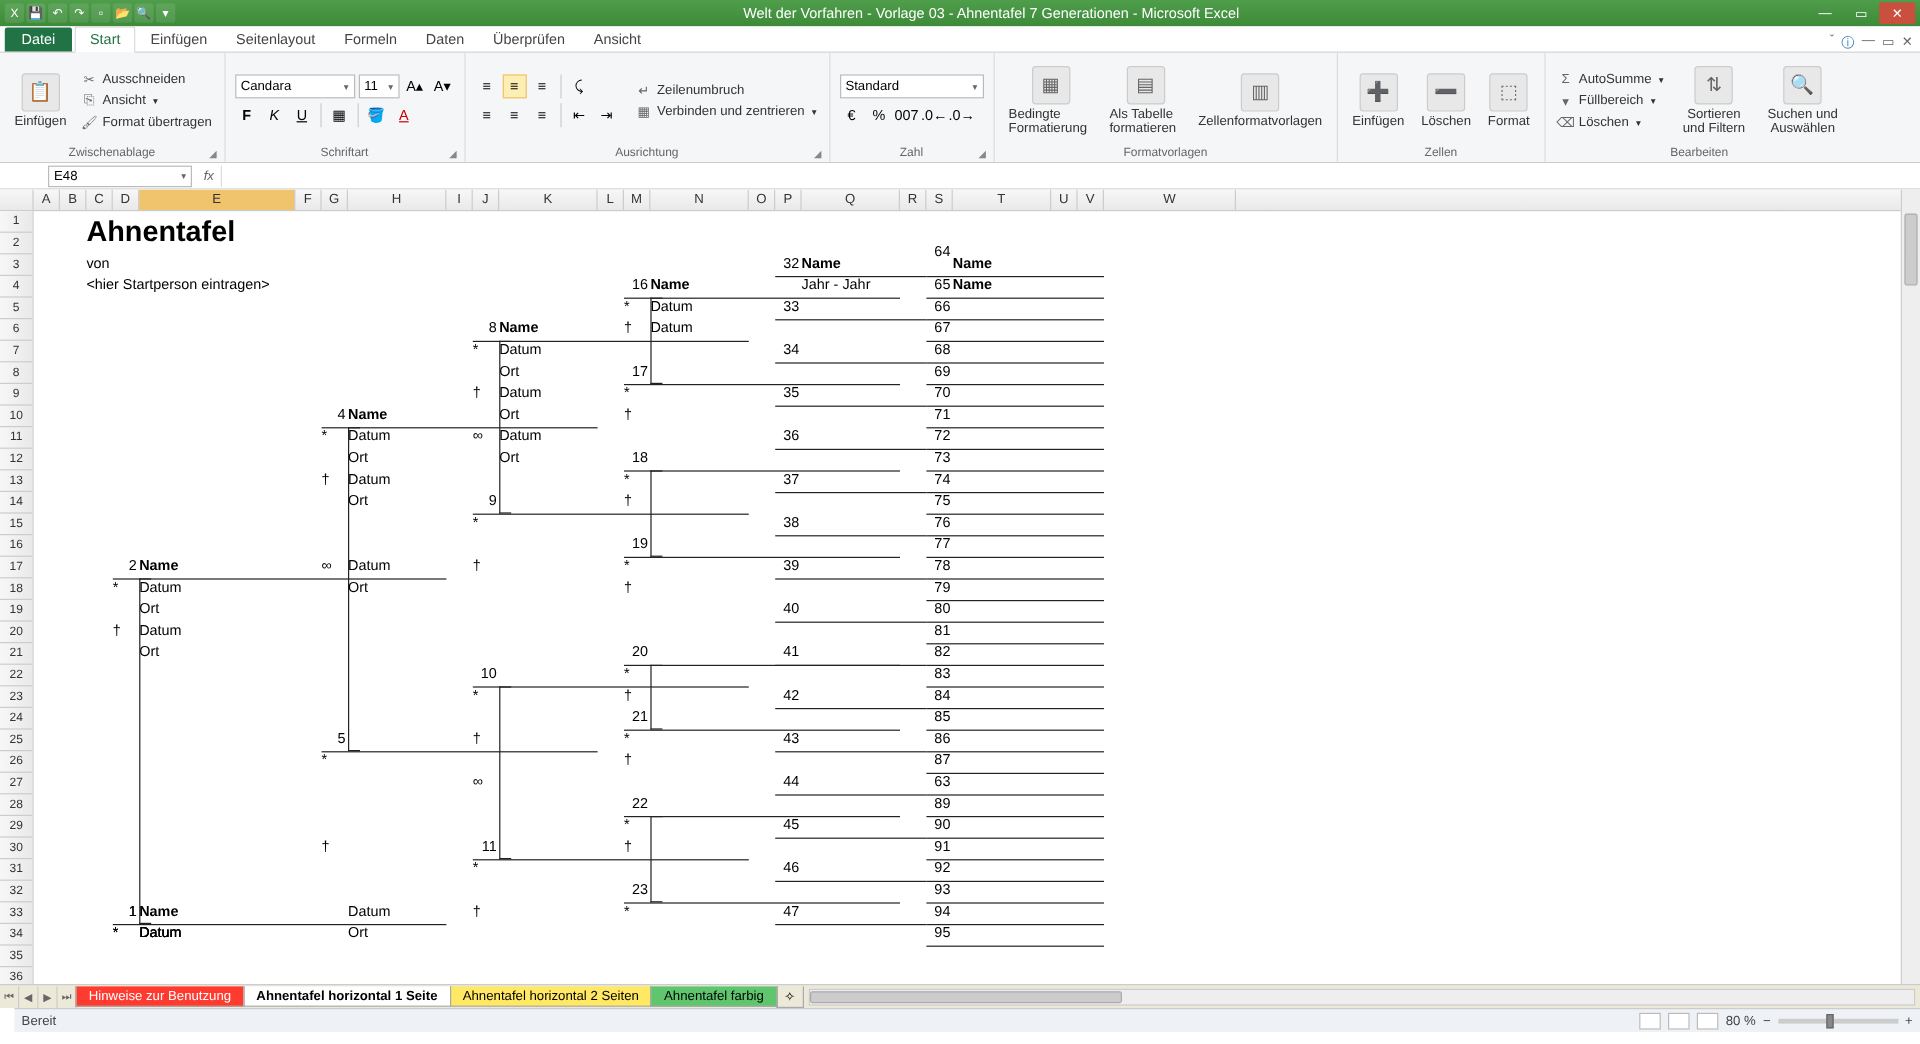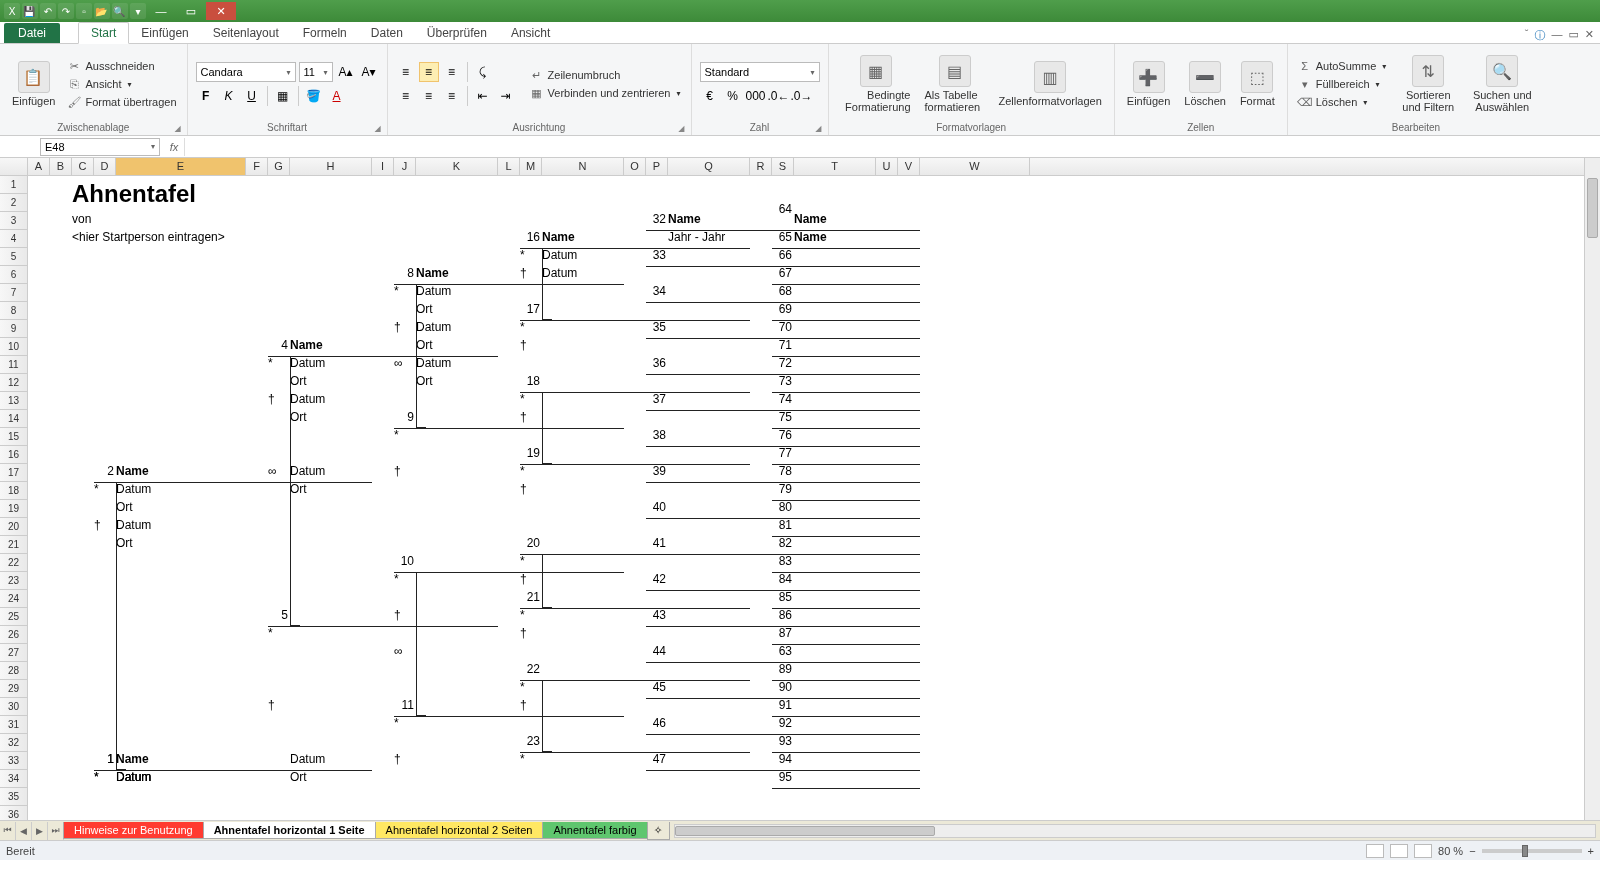--- a/index.html
+++ b/index.html
@@ -7,21 +7,21 @@
 
 .titlebar{height:22px;background:linear-gradient(#4f9e4b,#3d8a39);display:flex;align-items:center;color:#fff;padding:0 4px;}
 .titlebar .qat{display:flex;gap:2px;align-items:center;}
 .titlebar .qat .qbtn{width:16px;height:16px;background:rgba(255,255,255,.1);border-radius:2px;display:flex;align-items:center;justify-content:center;font-size:10px;}
 .titlebar .title{flex:1;text-align:center;font-size:12px;}
 .titlebar .winbtns{display:flex;gap:0;}
 .titlebar .winbtns .wb{width:30px;height:18px;display:flex;align-items:center;justify-content:center;color:#fff;font-size:11px;}
 .titlebar .winbtns .close{background:#c94f3e;}
 
 .tabsrow{height:22px;background:#fff;border-bottom:1px solid #ccc;display:flex;align-items:flex-end;padding-left:4px;}
-.filetab{background:#217346;color:#fff;padding:3px 14px;font-size:12px;border-radius:2px 2px 0 0;margin-right:18px;}
+.filetab{background:#217346;color:#fff;padding:3px 14px;font-size:12px;border-radius:2px 2px 0 0;margin-right:2px;}
 .tab{padding:3px 12px;font-size:12px;color:#444;cursor:pointer;}
 .tab.active{color:#217346;border:1px solid #ccc;border-bottom:1px solid #fff;background:#fff;border-radius:2px 2px 0 0;margin-bottom:-1px;}
 .tabsrow .right{margin-left:auto;display:flex;gap:6px;padding-right:6px;color:#666;}
 .tabsrow .right span{font-size:11px;}
 
 .ribbon{height:92px;background:#f5f6f7;border-bottom:1px solid #ccc;display:flex;}
 .group{border-right:1px solid #ddd;padding:4px 8px 2px 8px;display:flex;flex-direction:column;justify-content:space-between;}
 .group .body{flex:1;display:flex;align-items:center;gap:6px;}
 .group .label{text-align:center;font-size:10px;color:#666;padding-top:2px;position:relative;}
 .group .label .dl{position:absolute;right:-2px;bottom:0;font-size:8px;color:#888;}
@@ -66,40 +66,41 @@
 .navbtns{display:flex;}
 .navbtns .nb{width:16px;height:18px;border-right:1px solid #ccc;display:flex;align-items:center;justify-content:center;font-size:9px;color:#666;cursor:pointer;}
 .stab{padding:2px 10px;border:1px solid #aaa;border-top:none;margin-left:-1px;cursor:pointer;position:relative;}
 .stab.red{background:#ff3b30;color:#fff;}
 .stab.active{background:#fff;font-weight:bold;}
 .stab.yellow{background:#ffe863;}
 .stab.green{background:#5fc66e;}
 .hscroll{flex:1;margin:0 4px;height:14px;background:#eee;border:1px solid #ccc;position:relative;}
 .hscroll .thumb{position:absolute;left:0;top:1px;bottom:1px;width:260px;background:#ccc;border:1px solid #aaa;border-radius:2px;}
 
-.status{height:20px;background:#eef1f5;border-top:1px solid #ccc;display:flex;align-items:center;padding:0 6px;font-size:11px;color:#444;}
+.status{height:20px;background:#eef1f5;border-top:1px solid #ccc;display:flex;align-items:center;padding:0 6px;font-size:11px;color:#444;margin-left:12px;}
 .status .right{margin-left:auto;display:flex;align-items:center;gap:6px;}
 .viewbtn{width:18px;height:14px;border:1px solid #bbb;background:#fff;}
 .zoomslider{width:100px;height:4px;background:#ccc;position:relative;}
 .zoomslider .h{position:absolute;top:-4px;left:40%;width:6px;height:12px;background:#888;border:1px solid #666;}
 </style>
 </head>
 <body>
 
 <div class="titlebar">
   <div class="qat">
     <div class="qbtn">X</div>
     <div class="qbtn">💾</div>
     <div class="qbtn">↶</div>
     <div class="qbtn">↷</div>
     <div class="qbtn">▫</div>
     <div class="qbtn">📂</div>
     <div class="qbtn">🔍</div>
     <div class="qbtn">▾</div>
   </div>
+  <div class="title">Welt der Vorfahren - Vorlage 03 - Ahnentafel 7 Generationen - Microsoft Excel</div>
   <div class="winbtns">
     <div class="wb">—</div>
     <div class="wb">▭</div>
     <div class="wb close">✕</div>
   </div>
 </div>
 
 <div class="tabsrow">
   <div class="filetab">Datei</div>
   <div class="tab active">Start</div>
@@ -222,34 +223,34 @@
       <div class="fontbox">
         <div class="fontrow">
             <div class="combo" style="width:120px">
               <span>Standard</span>
               <span class="arr">▾</span>
             </div>
           </div>
         <div class="fontrow">
           <div class="ibtn">€</div>
           <div class="ibtn">%</div>
-          <div class="ibtn">000</div>
+          <div class="ibtn">007</div>
           <div class="ibtn">.0←</div>
           <div class="ibtn">.0→</div>
         </div>
       </div>
     </div>
     <div class="label"><span>Zahl</span><span class="dl">◢</span></div>
   </div>
 
   <div class="group">
     <div class="body">
       <div class="bigbtn">
           <div class="ic">▦</div>
-          <span style="max-width:70px;text-align:right">Bedingte Formatierung</span>
+          <span style="max-width:70px;text-align:left">Bedingte Formatierung</span>
         </div>
       <div class="bigbtn">
           <div class="ic">▤</div>
           <span style="max-width:60px;">Als Tabelle formatieren</span>
         </div>
       <div class="bigbtn">
           <div class="ic">▥</div>
           <span>Zellenformatvorlagen</span>
         </div>
     </div>

